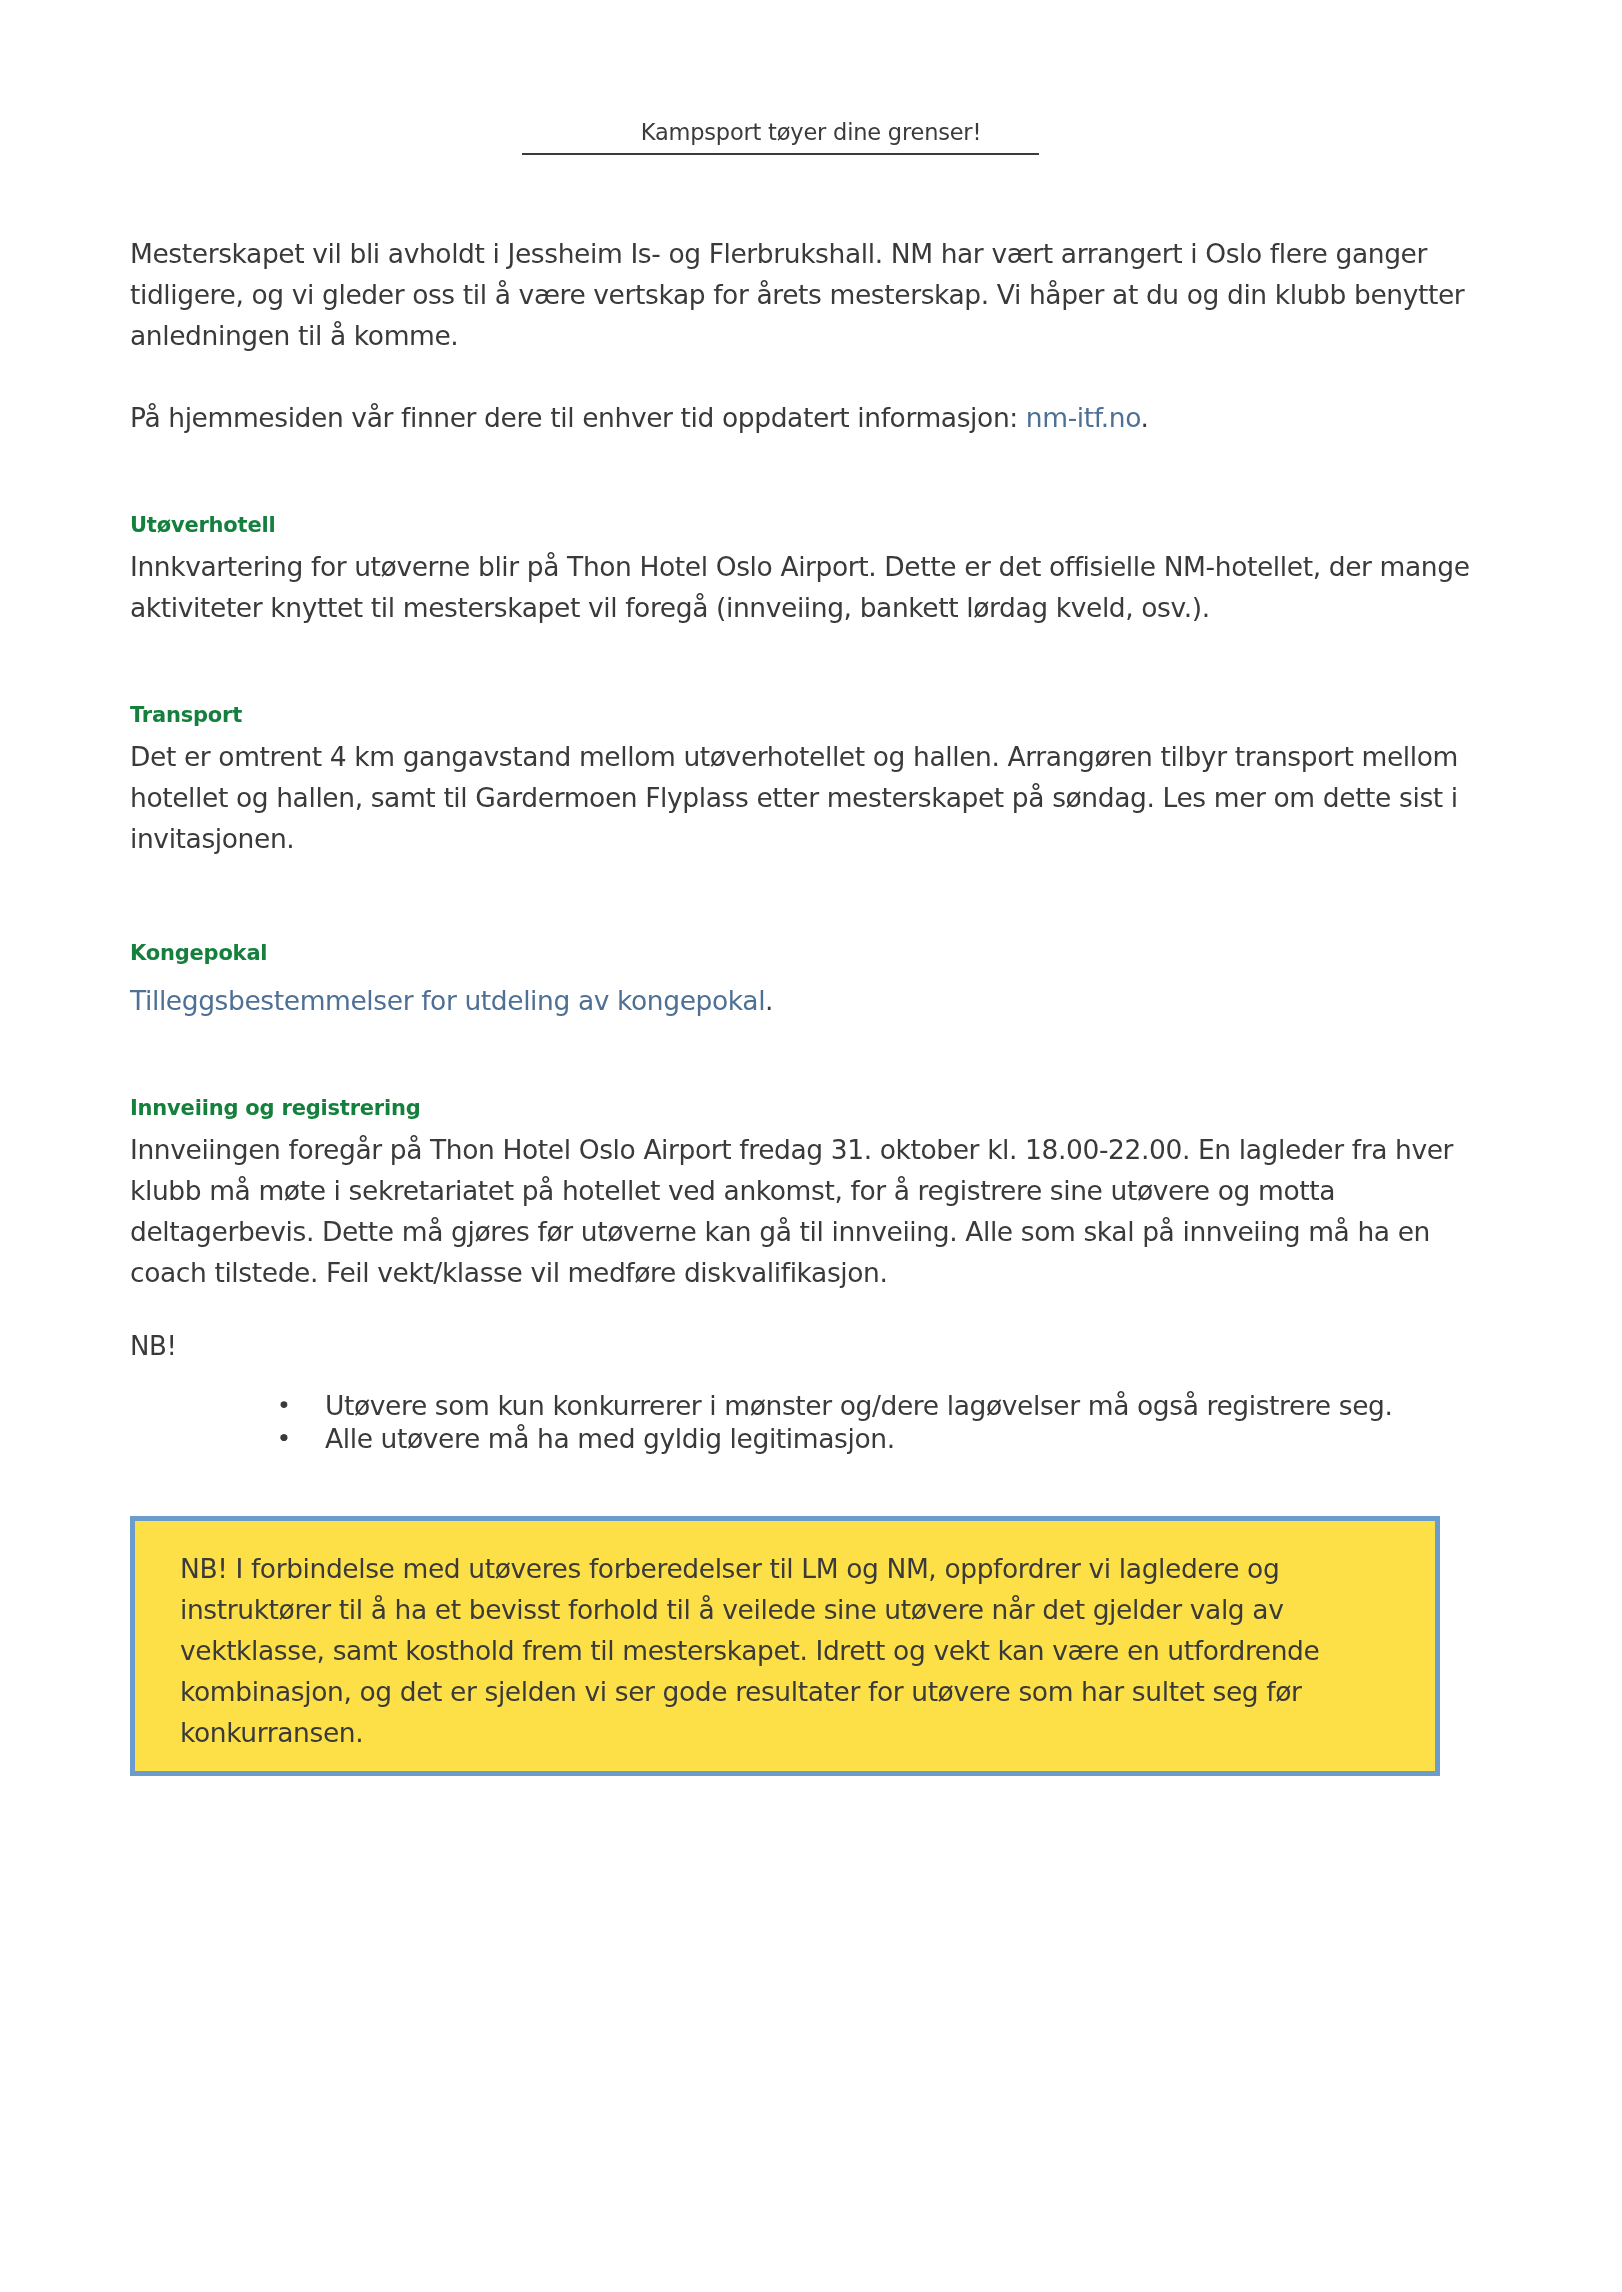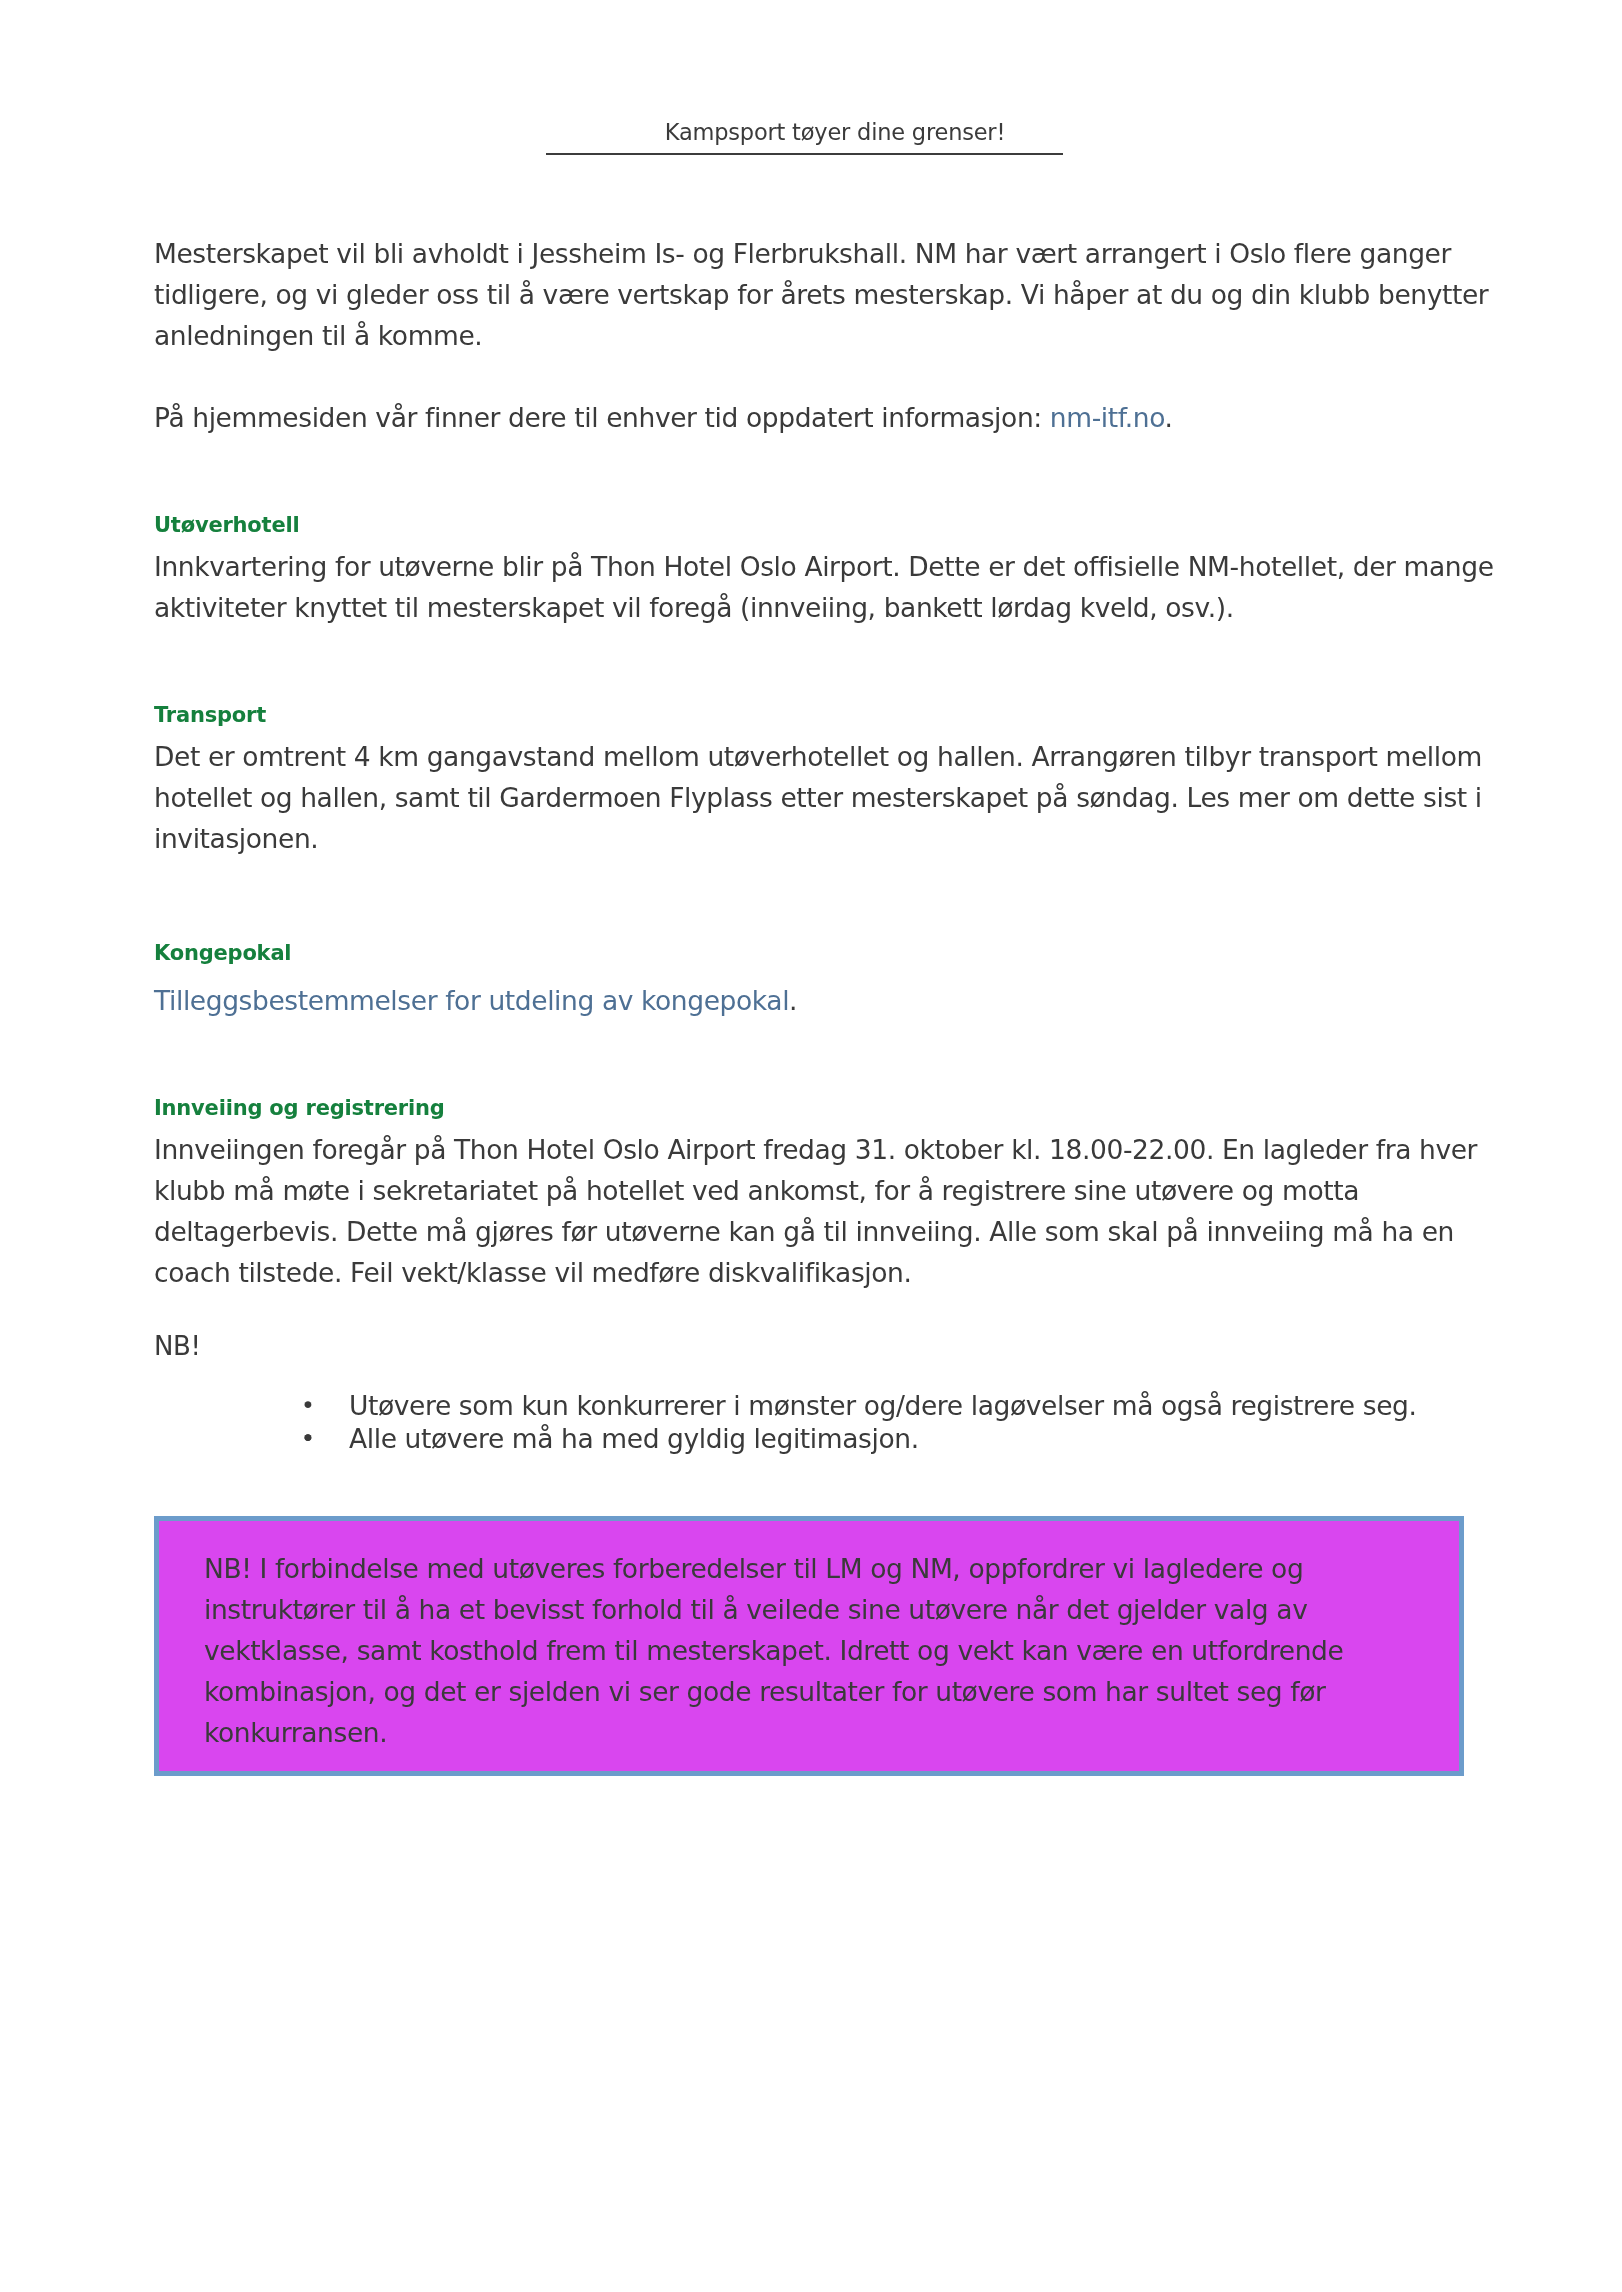--- a/index.html
+++ b/index.html
@@ -9,21 +9,20 @@
   }
   body {
     width: 1622px;
     height: 2293px;
     overflow: hidden;
     font-family: "DejaVu Sans", sans-serif;
     color: #3a3a3a;
   }
   .page {
     padding: 0 127px 8px 130px;
-    margin-left: 24px;
   }
   
   .tagline-wrap {
     width: 517px;
     margin: 118px 0 0 392px;
     border-bottom: 2px solid #3c3c3c;
     padding-bottom: 3.9px;
     text-align: center;
     text-indent: 61px;
     line-height: 29px;
@@ -91,21 +90,21 @@
     top: 0;
     font-size: 23.5px;
   }
   
   .notice-box {
     box-sizing: border-box;
     width: 1310px;
     margin: 61px 0 0 0;
     border: 5.9px solid #6c9ccb;
     padding: 27.4px 33px 17.6px 45px;
-    background: #d946ef;
+    background: #fde047;
   }
   .notice-box p {
     margin: 0;
     font-size: 26.5px;
     line-height: 41px;
     letter-spacing: -0.4px;
   }
 </style>
 </head>
 <body>

